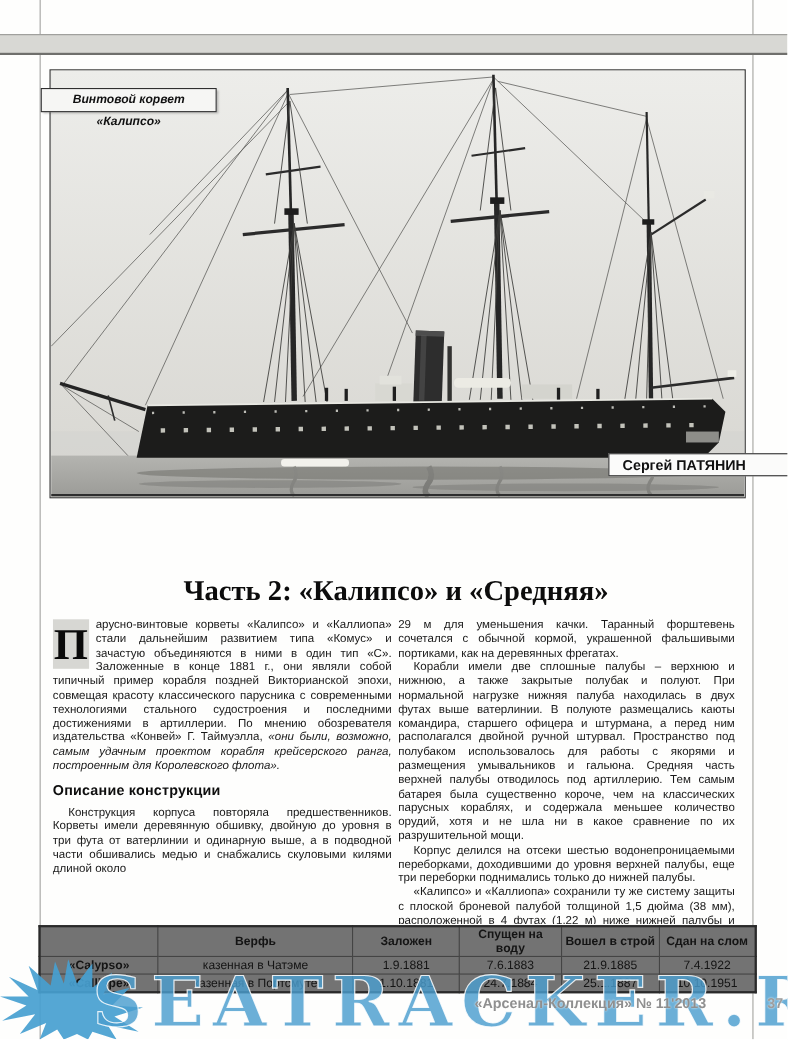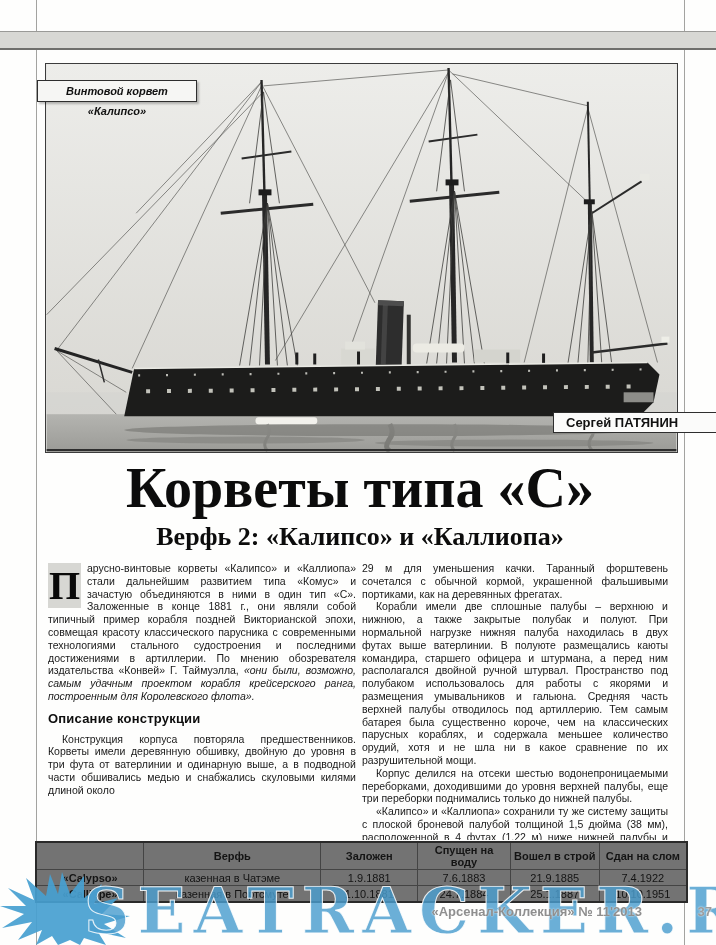--- a/index.html
+++ b/index.html
@@ -161,22 +161,21 @@
         <path d="M410,362 q4,8 -1,15 q-4,7 1,12" stroke="#6c6c68" stroke-width="3" fill="none"></path>
         <path d="M548,362 q4,8 -1,14 q-4,7 1,12" stroke="#6c6c68" stroke-width="3" fill="none"></path>
       </g>
       <line x1="0" y1="388" x2="633" y2="388" stroke="#2e2e2e" stroke-width="2"></line>
     </svg>
   </div>
 
   <div class="caption-box">Винтовой корвет «Калипсо»</div>
   <div class="author-box">Сергей ПАТЯНИН</div>
 
-  <div class="title">Корветы типа «С»</div>
-  <div class="subtitle">Верфь 2: «Калипсо» и «Каллиопа»</div>
+  <div class="subtitle">Часть 2: «Калипсо» и «Средняя»</div>
 
   <div class="col col-left">
     <p><span class="dropcap">П</span><span>арусно-винтовые корветы «Калипсо» и «Каллиопа» стали дальнейшим развитием типа «Комус» и зачастую объединяются в ними в один тип «С». Заложенные в конце 1881 г., они являли собой типичный пример корабля поздней Викторианской эпохи, совмещая красоту классического парусника с современными технологиями стального судостроения и последними достижениями в артиллерии. По мнению обозревателя издательства «Конвей» Г. Таймуэлла, </span><span class="ital">«они были, возможно, самым удачным проектом корабля крейсерского ранга, построенным для Королевского флота».</span></p>
     <div class="sect-head">Описание конструкции</div>
     <p class="ind">Конструкция корпуса повторяла предшественников. Корветы имели деревянную обшивку, двойную до уровня в три фута от ватерлинии и одинарную выше, а в подводной части обшивались медью и снабжались скуловыми килями длиной около</p>
   </div>
 
   <div class="col col-right">
     <p>29 м для уменьшения качки. Таранный форштевень сочетался с обычной кормой, украшенной фальшивыми портиками, как на деревянных фрегатах.</p>
     <p class="ind">Корабли имели две сплошные палубы – верхнюю и нижнюю, а также закрытые полубак и полуют. При нормальной нагрузке нижняя палуба находилась в двух футах выше ватерлинии. В полуюте размещались каюты командира, старшего офицера и штурмана, а перед ним располагался двойной ручной штурвал. Пространство под полубаком использовалось для работы с якорями и размещения умывальников и гальюна. Средняя часть верхней палубы отводилось под артиллерию. Тем самым батарея была существенно короче, чем на классических парусных кораблях, и содержала меньшее количество орудий, хотя и не шла ни в какое сравнение по их разрушительной мощи.</p>

